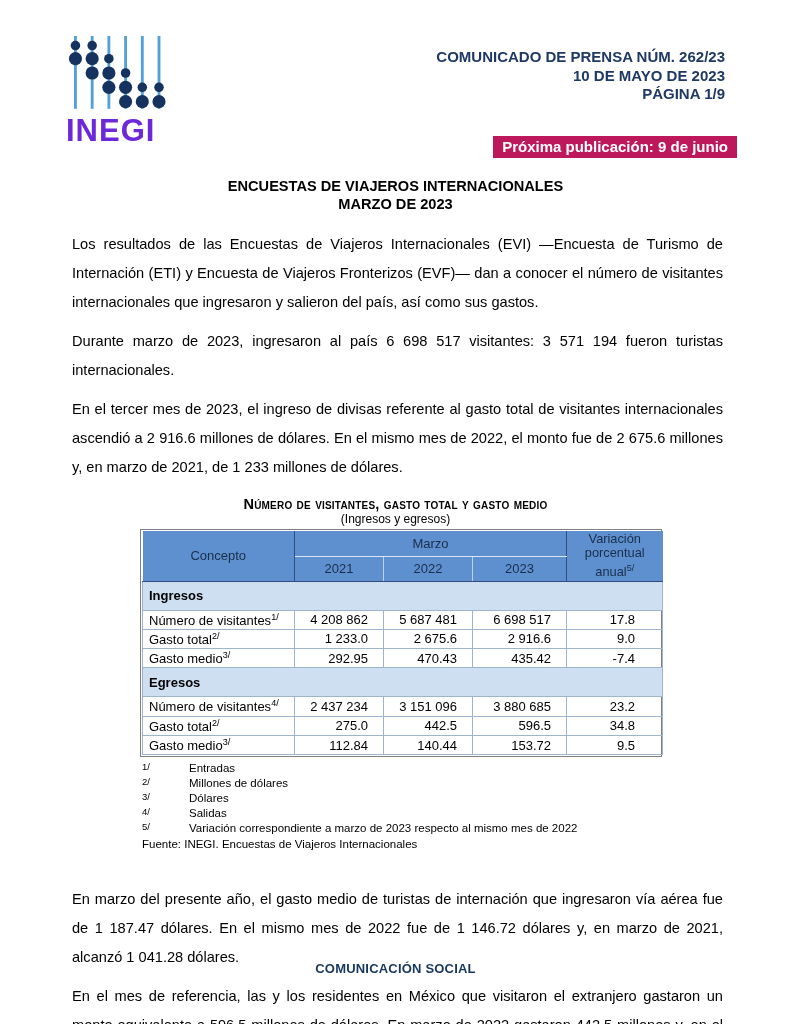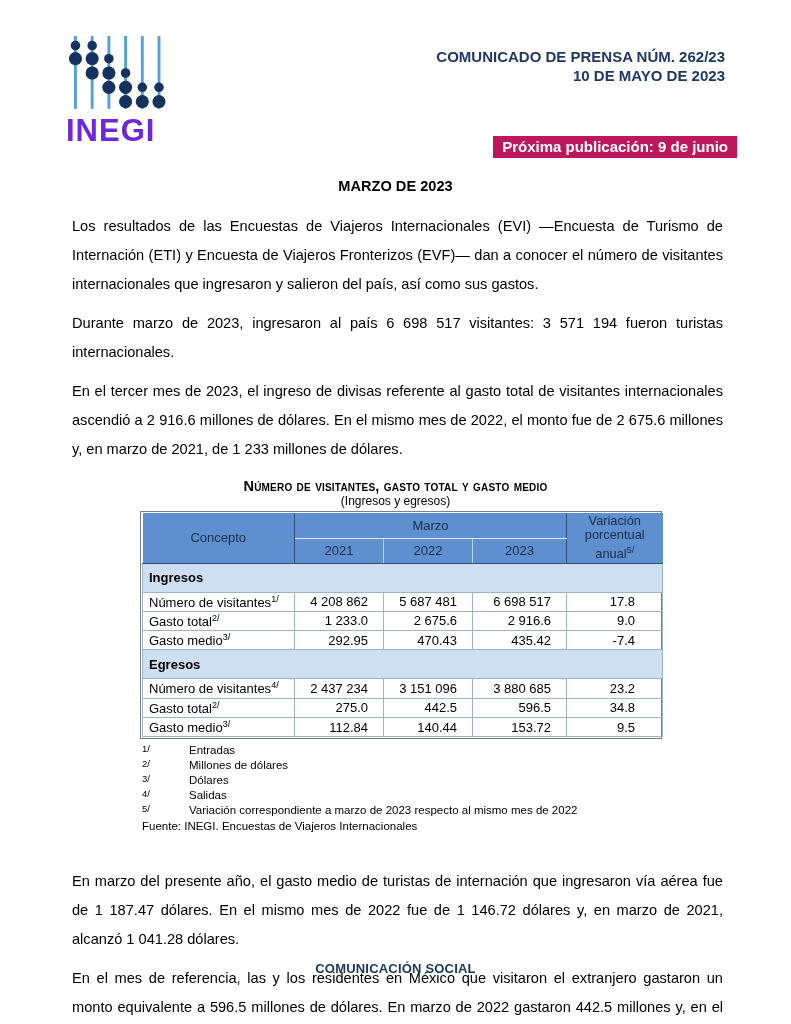--- a/index.html
+++ b/index.html
@@ -84,28 +84,30 @@
             <circle cx="77" cy="43" r="4"></circle>
               <circle cx="77" cy="55" r="5.5"></circle>
           </g>
         </svg>
       </span>
       <div class="logo-word">INEGI</div>
     </div>
     <div class="masthead">
       <div>COMUNICADO DE PRENSA NÚM. 262/23</div>
       <div>10 DE MAYO DE 2023</div>
+      <div>PÁGINA 1/9</div>
     </div>
   </div>
 
   <div class="banner-row">
     <span class="banner">Próxima publicación: 9 de junio</span>
   </div>
 
   <div class="doc-title">
+    <div>ENCUESTAS DE VIAJEROS INTERNACIONALES</div>
     <div>MARZO DE 2023</div>
   </div>
 
   <p class="para">Los resultados de las Encuestas de Viajeros Internacionales (EVI) —Encuesta de Turismo de Internación (ETI) y Encuesta de Viajeros Fronterizos (EVF)— dan a conocer el número de visitantes internacionales que ingresaron y salieron del país, así como sus gastos.</p>
   <p class="para">Durante marzo de 2023, ingresaron al país 6 698 517 visitantes: 3 571 194 fueron turistas internacionales.</p>
   <p class="para">En el tercer mes de 2023, el ingreso de divisas referente al gasto total de visitantes internacionales ascendió a 2 916.6 millones de dólares. En el mismo mes de 2022, el monto fue de 2 675.6 millones y, en marzo de 2021, de 1 233 millones de dólares.</p>
 
   <div class="tbl-title">Número de visitantes, gasto total y gasto medio</div>
   <div class="tbl-subtitle">(Ingresos y egresos)</div>
 

